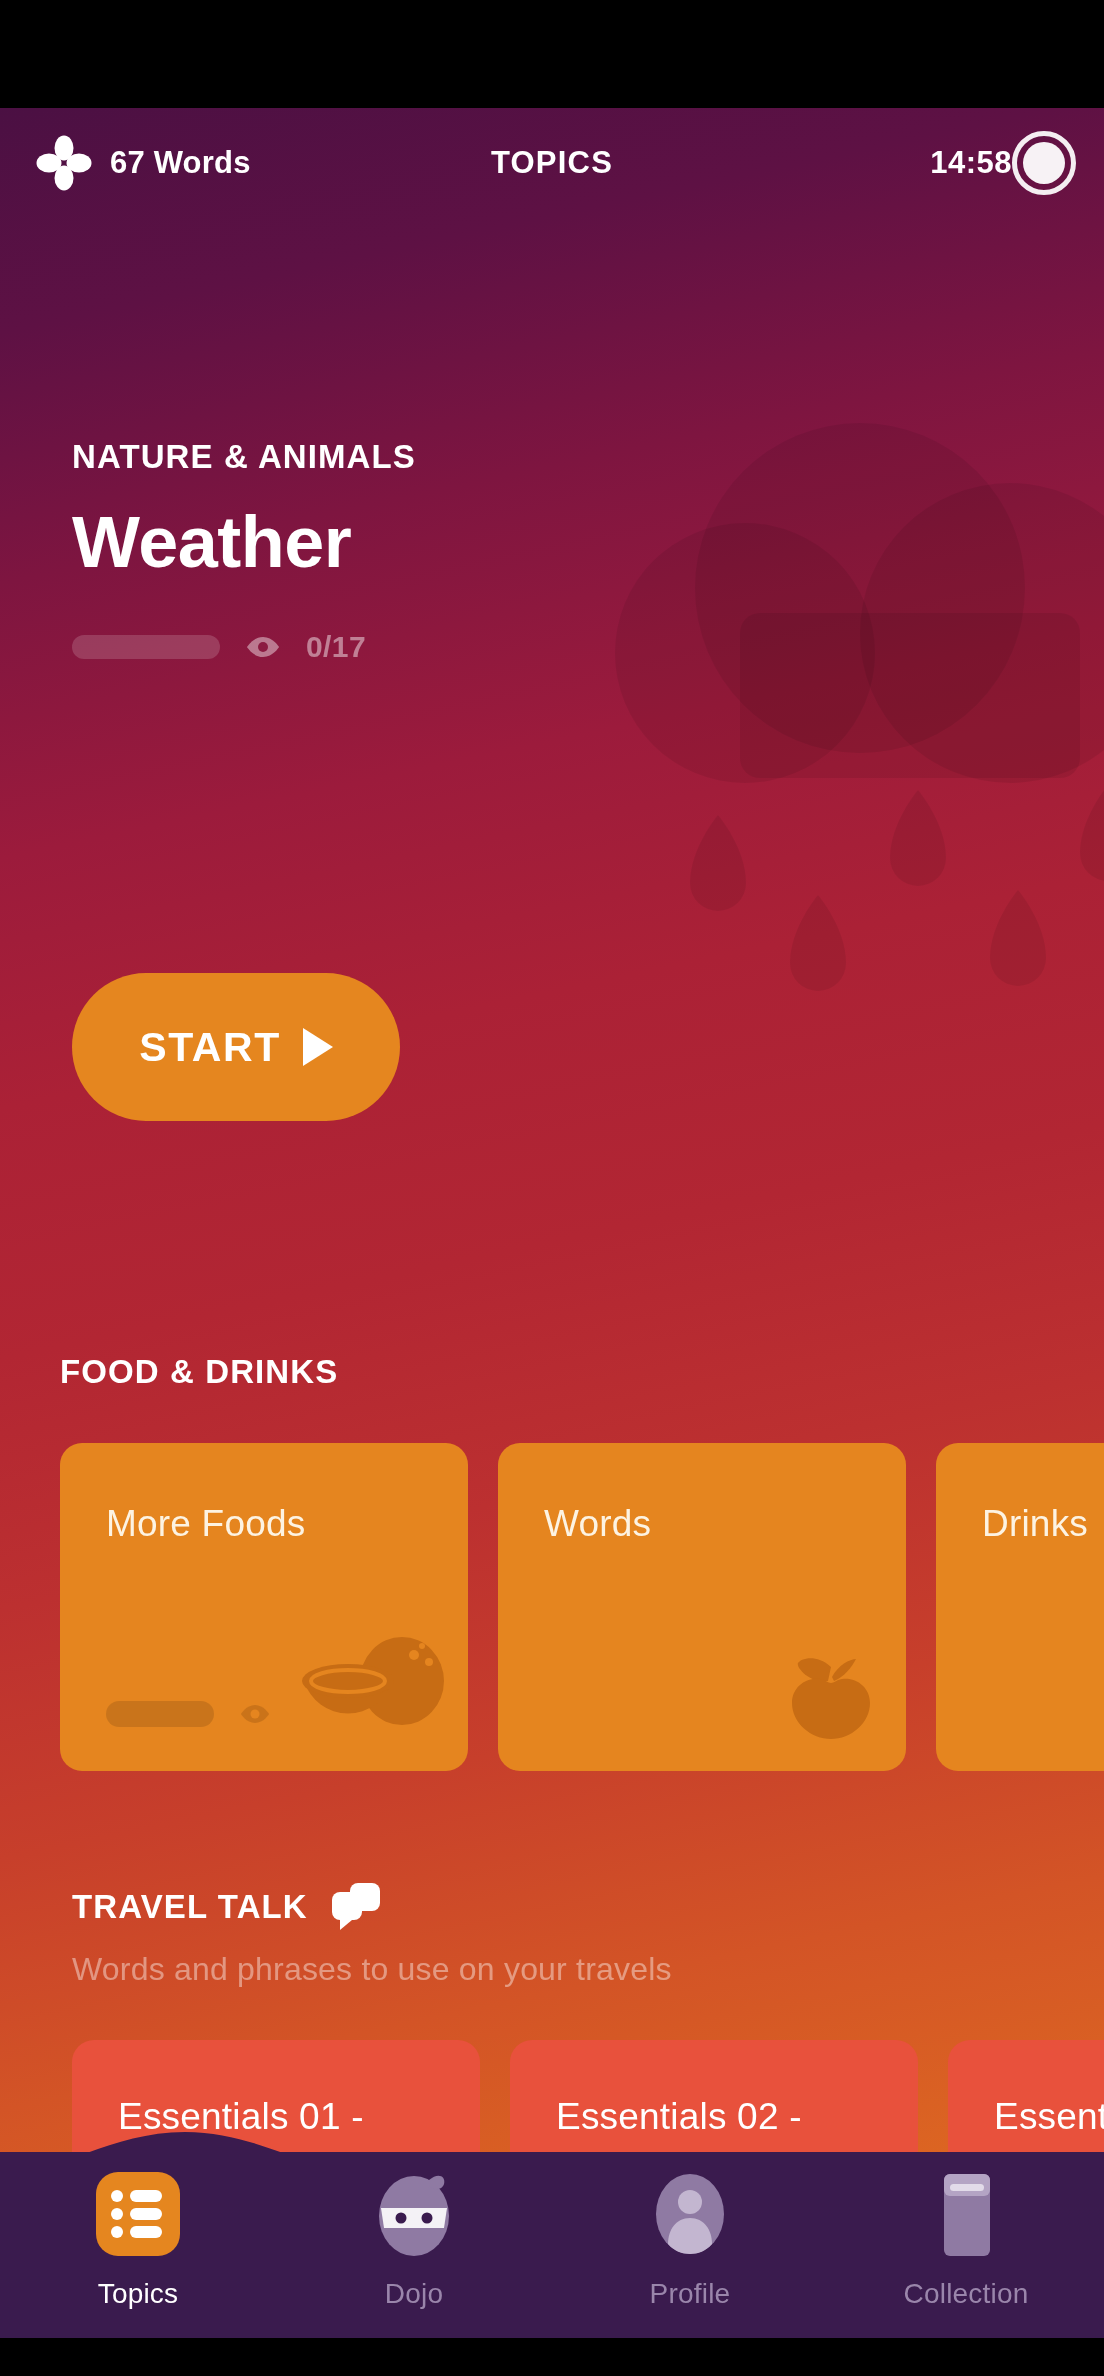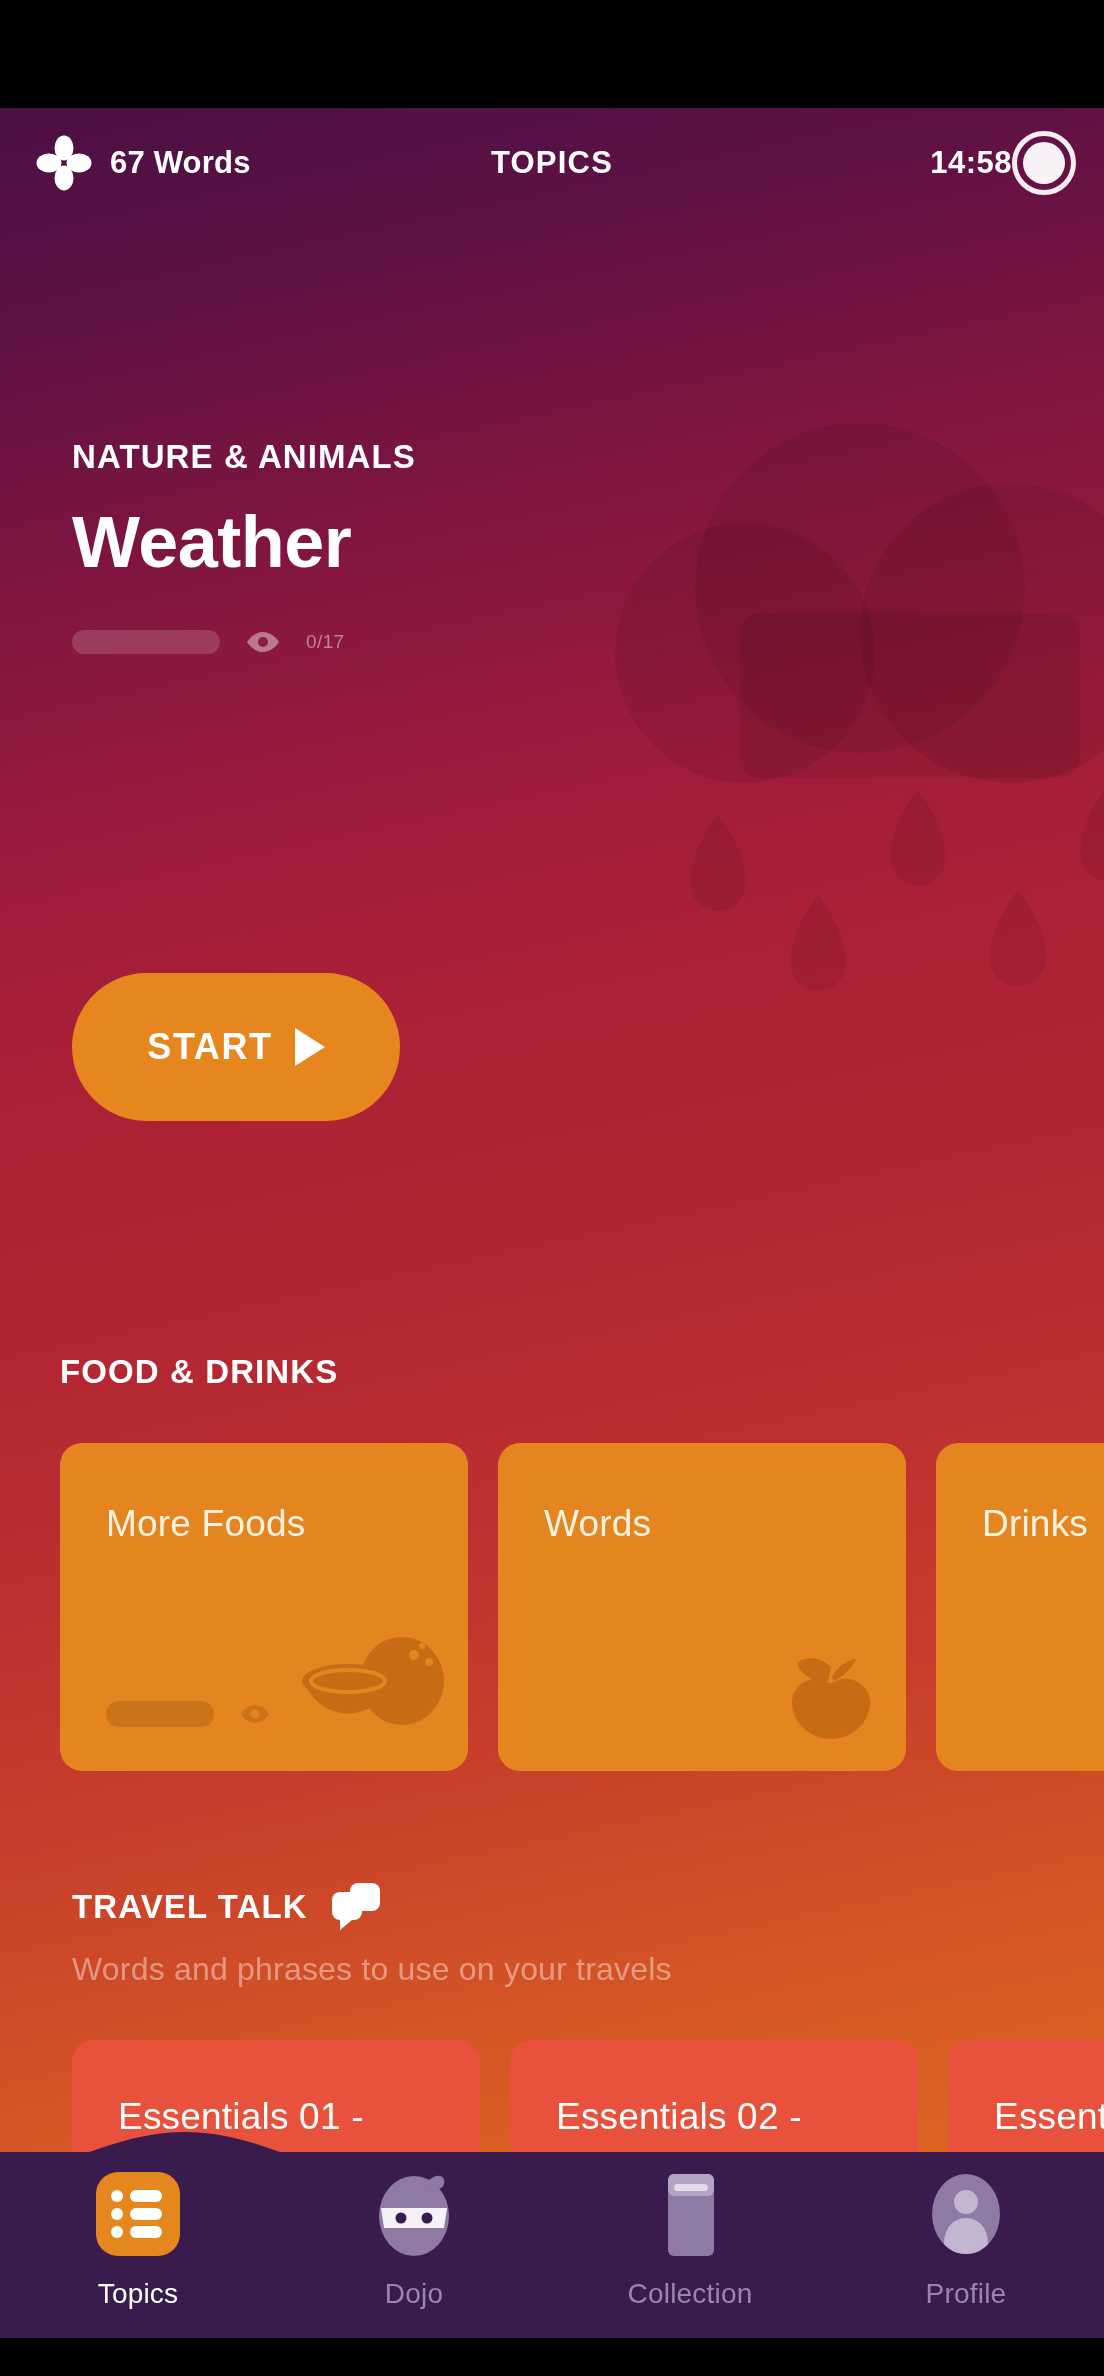--- a/index.html
+++ b/index.html
@@ -88,32 +88,32 @@
     display:flex; align-items:center; gap:26px; margin-top:52px;
   }
   .pbar {
     width:148px; height:24px; border-radius:14px;
     background:rgba(255,255,255,.16);
     overflow:hidden;
   }
   .pbar-fill { height:100%; background:#fff; border-radius:14px; width:0%; }
   .eye { width:34px; height:22px; opacity:.42; }
   .count {
-    color:rgba(255,255,255,.45); font-size:19px; font-weight:normal; letter-spacing:.4px;
+    color:rgba(255,255,255,.45); font-size:30px; font-weight:bold; letter-spacing:.4px;
   }
 
   .start-btn {
     position:absolute; top:865px; left:72px;
     width:328px; height:148px; border-radius:82px;
     background:#e5861f;
     display:flex; align-items:center; justify-content:center; gap:22px;
     border:none; cursor:pointer;
   }
   .start-label {
-    color:#fff; font-size:36px; font-weight:bold; letter-spacing:1.6px;
+    color:#fff; font-size:41px; font-weight:bold; letter-spacing:1.6px;
   }
   .play-tri {
     width:0; height:0;
     border-left:30px solid #fff;
     border-top:19px solid transparent;
     border-bottom:19px solid transparent;
   }
 
   
   .sec-head {
@@ -404,37 +404,37 @@
               <circle cx="35" cy="52" r="5.5" fill="#3a1b4e"></circle>
               <circle cx="61" cy="52" r="5.5" fill="#3a1b4e"></circle>
             </svg>
           </span>
           <span class="nav-label">Dojo</span>
         </div>
 
         <div class="nav-item">
           <span class="nav-ico">
             <svg width="96" height="96" viewBox="0 0 96 96">
+              <ellipse cx="48" cy="48" rx="34" ry="40" fill="#8f7aa3"></ellipse>
+              <circle cx="48" cy="36" r="12" fill="#c3b6d0"></circle>
+              <path d="M48 52 C62 52 70 64 70 78 C64 85 56 88 48 88 C40 88 32 85 26 78 C26 64 34 52 48 52 Z" fill="#c3b6d0"></path>
+            </svg>
+          </span>
+          <span class="nav-label">Profile</span>
+        </div>
+
+        <div class="nav-item">
+          <span class="nav-ico">
+            <svg width="96" height="96" viewBox="0 0 96 96">
               <rect x="26" y="8" width="46" height="82" rx="6" fill="#8f7aa3"></rect>
               <rect x="26" y="8" width="46" height="22" rx="6" fill="#b4a4c4"></rect>
               <rect x="32" y="18" width="34" height="7" rx="3.5" fill="#e2dbe9"></rect>
             </svg>
           </span>
           <span class="nav-label">Collection</span>
         </div>
 
-        <div class="nav-item">
-          <span class="nav-ico">
-            <svg width="96" height="96" viewBox="0 0 96 96">
-              <ellipse cx="48" cy="48" rx="34" ry="40" fill="#8f7aa3"></ellipse>
-              <circle cx="48" cy="36" r="12" fill="#c3b6d0"></circle>
-              <path d="M48 52 C62 52 70 64 70 78 C64 85 56 88 48 88 C40 88 32 85 26 78 C26 64 34 52 48 52 Z" fill="#c3b6d0"></path>
-            </svg>
-          </span>
-          <span class="nav-label">Profile</span>
-        </div>
-
       </div>
       <div class="nav-bottom-fill"></div>
     </div>
 
   </div>
 </div>
 
 </body></html>

